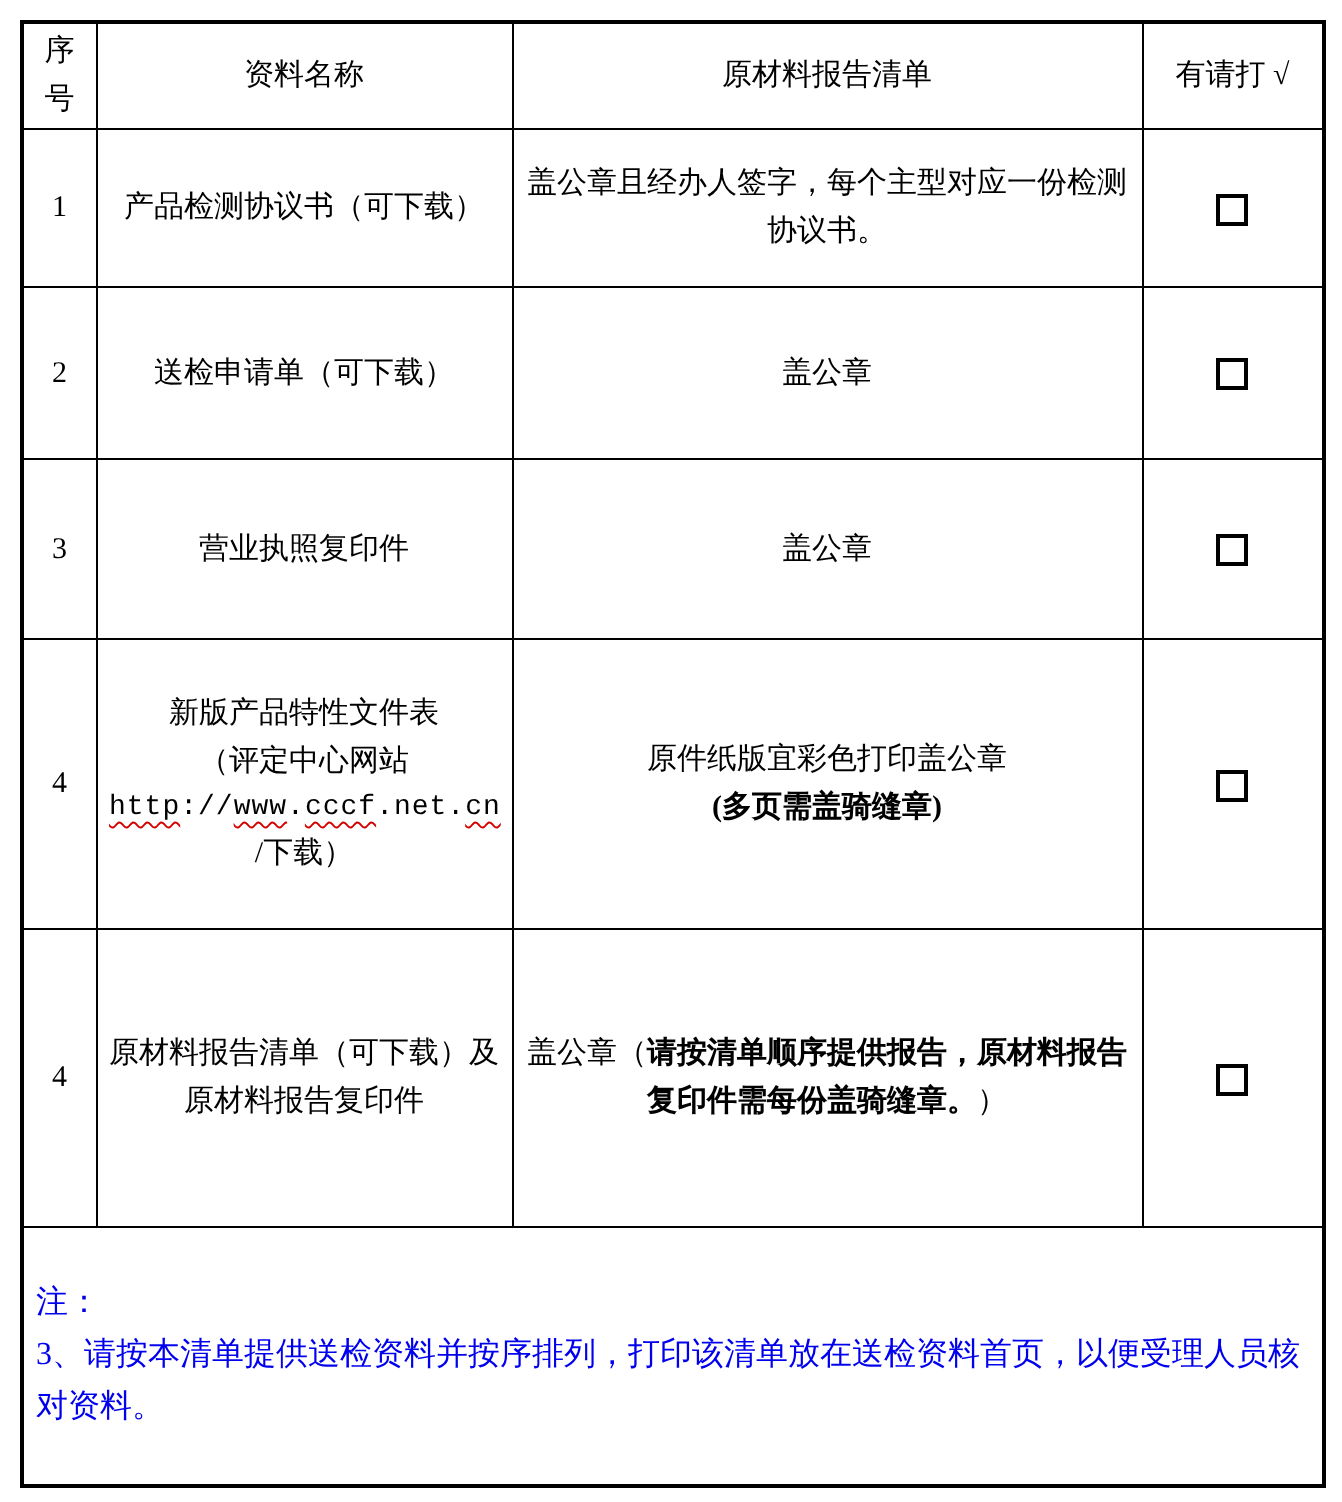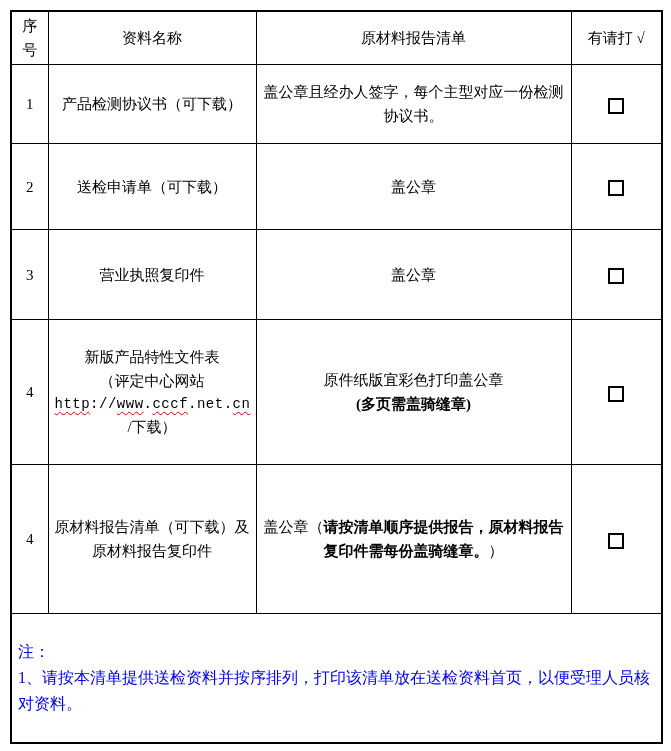--- a/index.html
+++ b/index.html
@@ -131,17 +131,17 @@
   <tr class="r5">
     <td class="center">4</td>
     <td class="name-cell">原材料报告清单（可下载）及原材料报告复印件</td>
     <td class="desc-cell desc-left"><span>盖公章（</span><span class="bold">请按清单顺序提供报告，原材料报告复印件需每份盖骑缝章。</span><span>）</span></td>
     <td class="center"><span class="checkbox"></span></td>
   </tr>
 
   <tr class="note-row">
     <td class="note-cell" colspan="4">
       <div class="note-line">注：</div>
-      <div class="note-line">1、请按本清单提供送检资料并按序排列，打印该清单放在送检资料首页，以便受理人员核对资料。</div>
+      <div class="note-line">3、请按本清单提供送检资料并按序排列，打印该清单放在送检资料首页，以便受理人员核对资料。</div>
     </td>
   </tr>
 </tbody>
   </table>
 
 </body></html>

